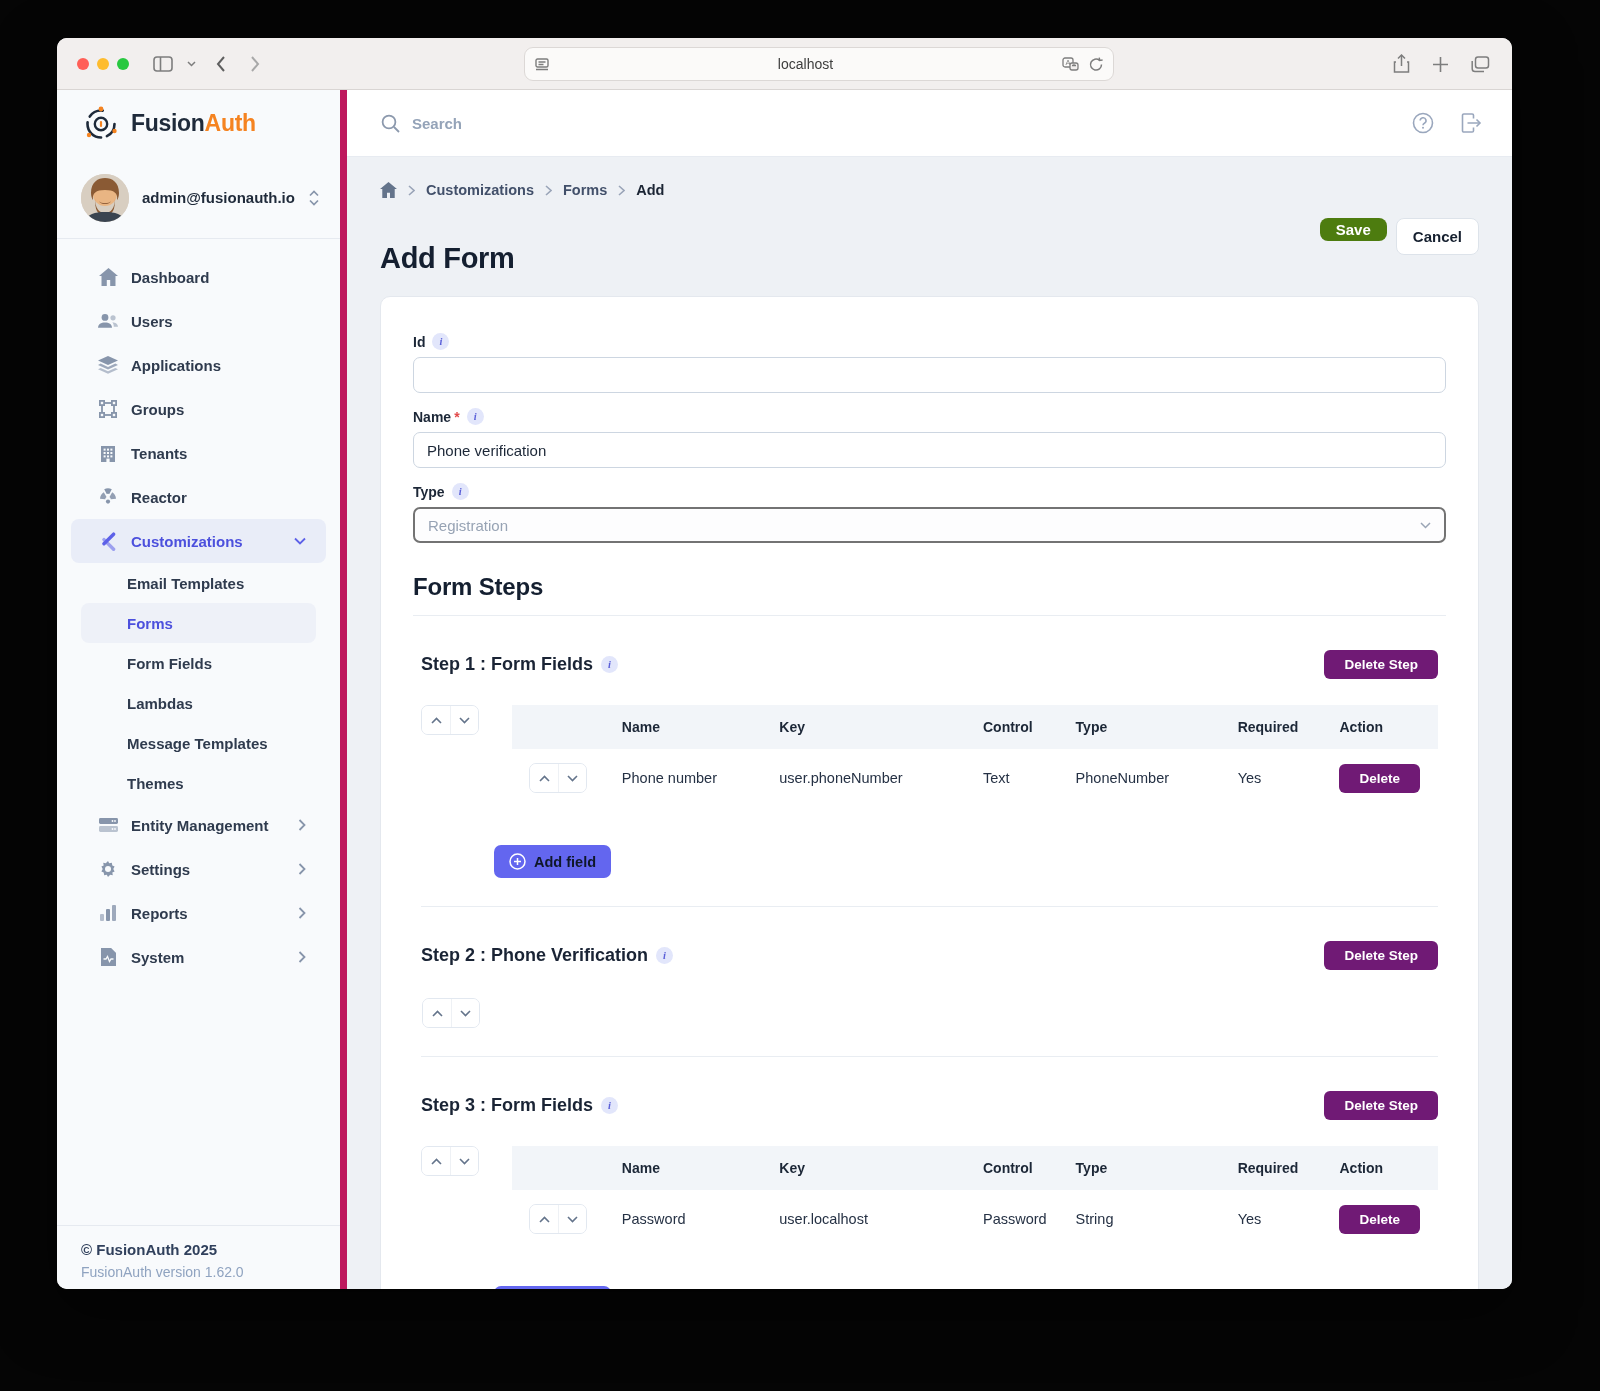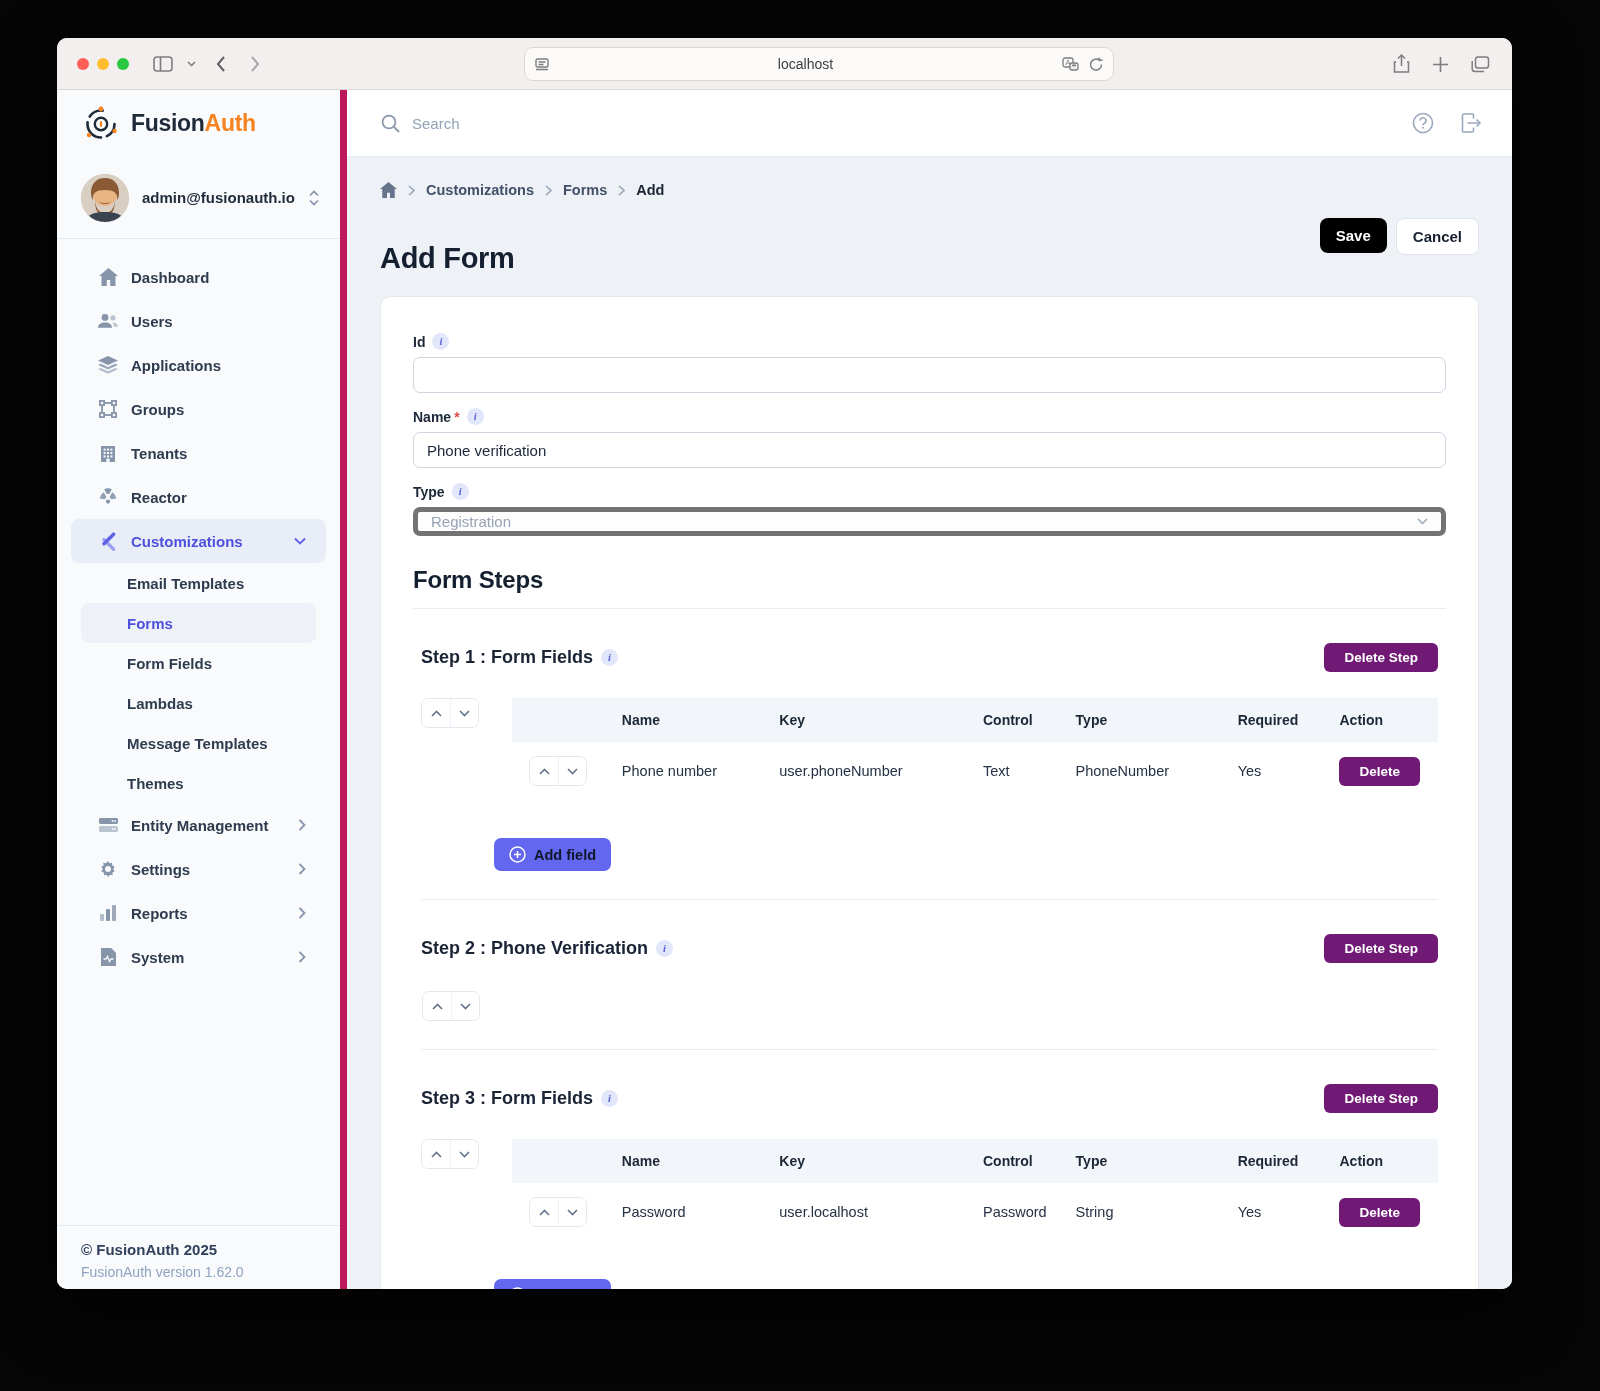--- a/index.html
+++ b/index.html
@@ -43,46 +43,46 @@
   .nav-item.active .nic, .nav-item.active .chev { color:#5d61e8; }
   .sub-item { height:40px; display:flex; align-items:center; padding-left:46px; margin:0 24px; border-radius:8px;
     font-size:15px; font-weight:600; color:#2f3b4e; cursor:pointer; }
   .sub-item.active { background:#eef1f8; color:#4c50dd; }
   .side-footer { flex:none; border-top:1px solid #e6eaf0; padding:15px 0 0 24px; height:64px; }
   .copyright { font-size:15px; font-weight:700; color:#30405c; }
   .version { font-size:14px; color:#8fa3c0; margin-top:6px; }
 
   .main { flex:1; display:flex; flex-direction:column; min-width:0; }
   .topbar { height:67px; flex:none; background:#fff; border-bottom:1px solid #e7ebf1; display:flex; align-items:center; padding:0 30px 0 34px; gap:12px; }
-  .search-input { border:none; outline:none; font-size:15px; color:#0369a1; flex:1; background:transparent; }
+  .search-input { border:none; outline:none; font-size:15px; color:#0369a1; flex:1; background:transparent;font-weight:bold; }
   .search-input::placeholder { color:#94a3b8; }
   .topbar-icons { display:flex; gap:26px; color:#9aa7bd; }
 
   .content { flex:1; min-height:0; background:#eef1f5; overflow:hidden; padding:0 33px; }
   .crumbs { margin-top:25px; display:flex; align-items:center; gap:11px; font-size:14.5px; font-weight:600; color:#42506a; }
   .crumbs .sep { color:#9aa5b8; display:flex; }
   .crumbs .last { color:#1b2534; font-weight:700; }
   .crumbs .home { color:#64748b; display:flex; }
   .title-row { margin-top:20px; display:flex; align-items:flex-start; }
   .page-title { font-size:29px; font-weight:700; color:#141f30; letter-spacing:-.3px; flex:1;margin-top:24px; }
   .btn { border:none; border-radius:8px; font-family:inherit; font-weight:700; cursor:pointer; }
-  .btn-primary { background:#000000; color:#fff; font-size:15px; padding:9px 16px; }
+  .btn-primary { background:#4d7c0f; color:#fff; font-size:15px; padding:3px 16px; }
   .btn-secondary { background:#fff; color:#16202f; font-size:15px; padding:9px 16px; border:1px solid #dde3ea; margin-left:9px; }
   .btn-danger { background:#701a75; color:#fff; font-size:13.5px; padding:7px 20px; border-radius:6px; }
 
   .card { margin-top:21px; background:#fff; border:1px solid #e4e8ee; border-radius:10px; padding:36px 32px 60px; height:1100px; }
 
   .f-label { display:flex; align-items:center; gap:7px; font-size:14px; font-weight:700; color:#1c2737; margin-bottom:7px; }
   .req { color:#e24a4a; margin-left:-4px; }
   .info-badge { width:17px; height:17px; border-radius:50%; background:#e2e6fb; color:#5a5fd8; font-size:10.5px; font-weight:700;
     font-style:italic; display:inline-flex; align-items:center; justify-content:center; font-family:"Liberation Serif",serif; }
   .input { width:100%; height:36px; border:1px solid #cdd6e1; border-radius:7px; padding:0 13px; font-size:15px; color:#1c2737;
     font-family:inherit; outline:none; background:#fff; }
   .field { margin-bottom:15px; }
-  .select { width:100%; height:29px; border:5px solid #737373; border-radius:7px; padding:0 13px; font-size:15px; color:#97a3b4;
+  .select { width:100%; height:36px; border:2px solid #737373; border-radius:7px; padding:0 13px; font-size:15px; color:#97a3b4;
     background:#fdfdfe; display:flex; align-items:center; }
   .select .sel-chev { margin-left:auto; color:#9aa5b5; display:flex; }
 
   .section-title { margin-top:30px; font-size:24px; font-weight:700; color:#141f30; letter-spacing:-.2px; }
   .hr { height:1px; background:#e9edf2; margin-top:14px; }
 
   .step { padding:0 8px; }
   .step-head { margin-top:34px; display:flex; align-items:center; }
   .step-title { font-size:18px; font-weight:700; color:#1a2435; display:flex; align-items:center; gap:8px; flex:1; }
   .step-body { margin-top:26px; display:flex; align-items:flex-start; }

